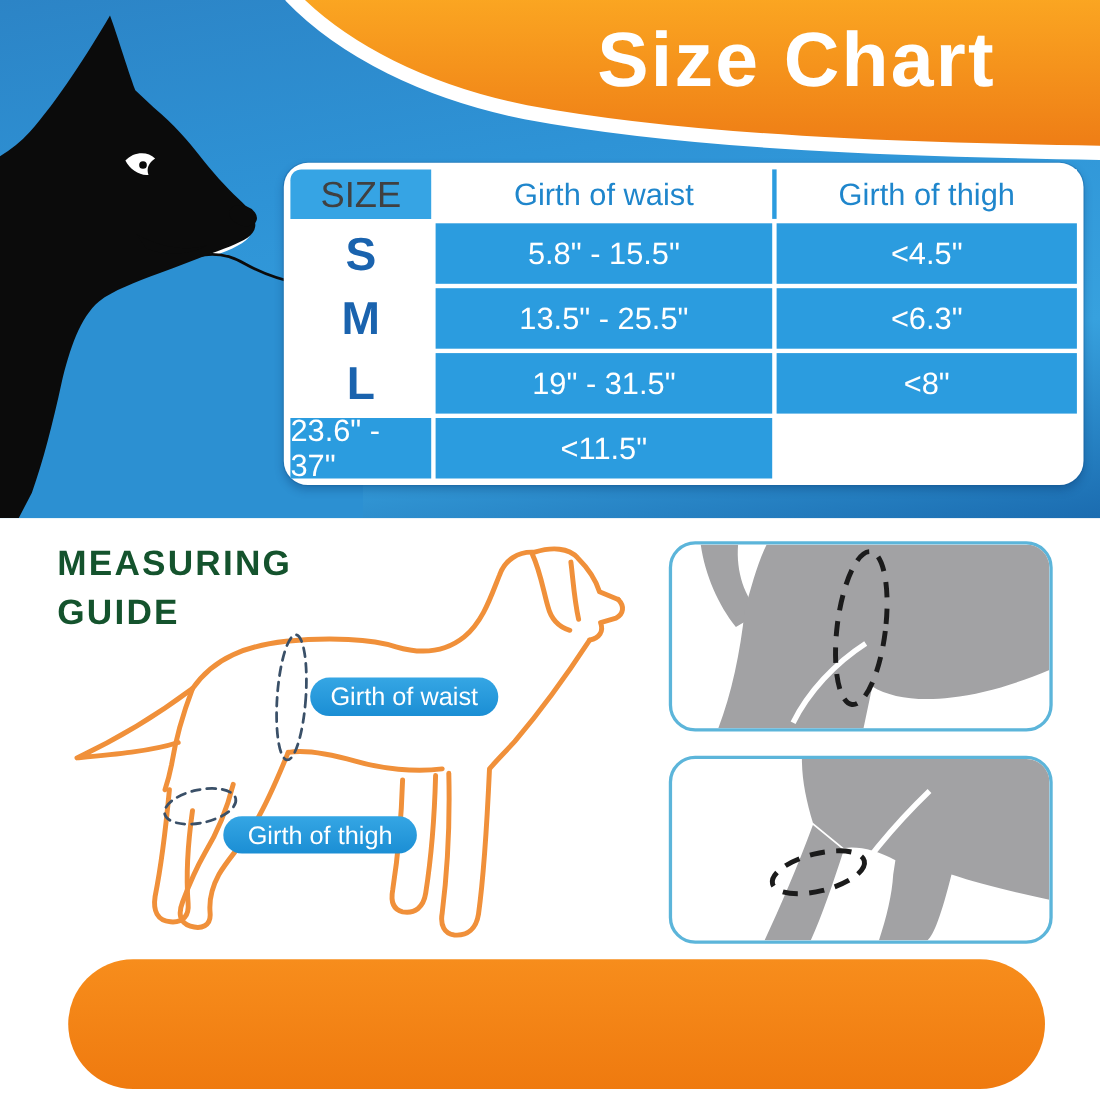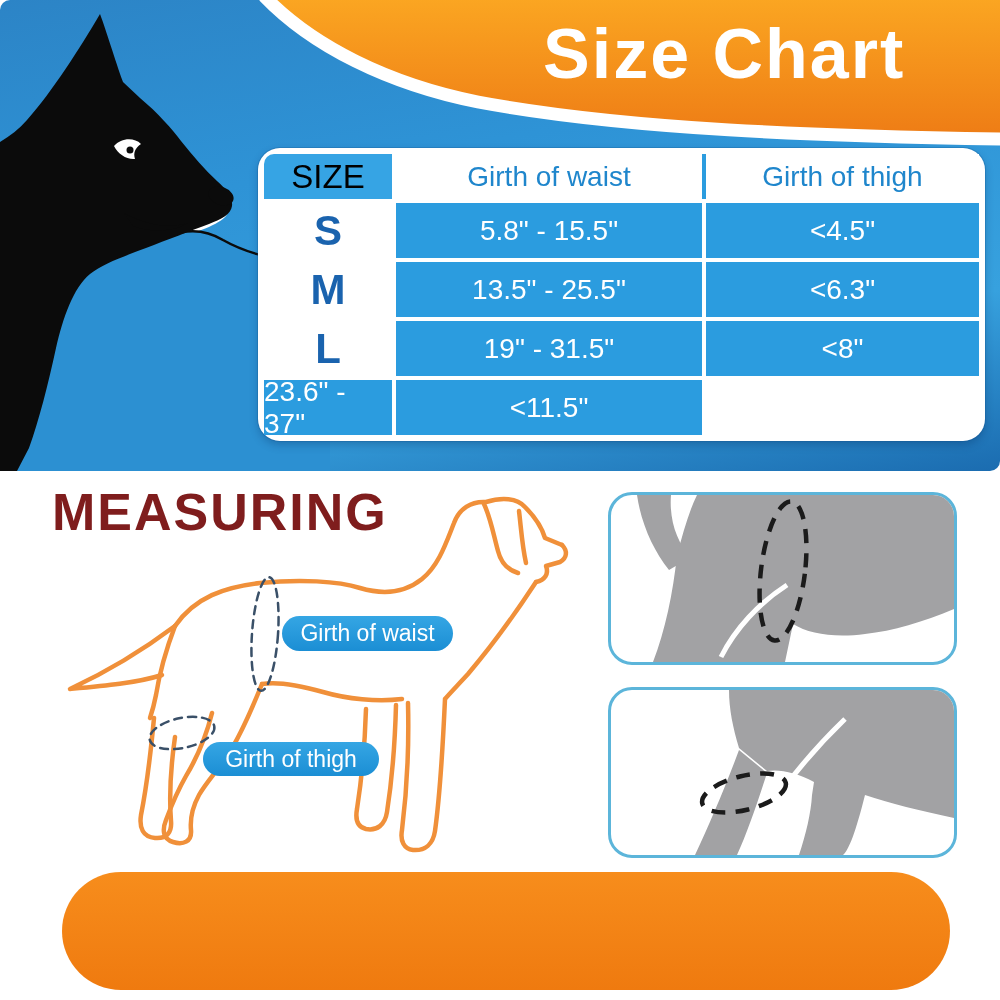--- a/index.html
+++ b/index.html
@@ -5,47 +5,46 @@
   html,body{margin:0;padding:0;background:#e8e8e8;}
   #stage{
     position:relative;width:1000px;height:1000px;margin:0 auto;
     background:#ffffff;overflow:hidden;
     font-family:"Liberation Sans",sans-serif;
   }
   
   .blue-band{
     position:absolute;left:0;top:0;width:1000px;height:471px;
     background:linear-gradient(170deg,#2c84c6 0%,#2e93d6 35%,#37a1de 72%,#1b6cb0 100%);
-    border-radius:10px;
   }
   .swoosh{position:absolute;left:0;top:0;}
   .main-title{
     position:absolute;left:543px;top:14px;width:450px;
     color:#ffffff;font-size:70px;font-weight:bold;letter-spacing:2px;
     white-space:nowrap;
   }
   .dog-head{position:absolute;left:0;top:0;}
   
   .size-table{
     position:absolute;left:258px;top:148px;width:727px;height:293px;
     background:#ffffff;border-radius:22px;padding:6px;box-sizing:border-box;
     display:grid;grid-template-columns:128px 306px 273px;
     grid-template-rows:45px 55px 55px 55px 55px;gap:4px;
     box-shadow:0 0 0 1px rgba(15,80,140,.25),0 4px 8px rgba(0,40,90,.28);
   }
   .cell{display:flex;align-items:center;justify-content:center;}
-  .hdr-size{background:#36a4e4;color:#000000;font-size:33px;border-radius:10px 0 0 0;}
+  .hdr-size{background:#36a4e4;color:#404040;font-size:33px;border-radius:10px 0 0 0;}
   .hdr-col{background:#ffffff;color:#1f86cc;font-size:28px;}
   .hdr-col.thigh{border-left:4px solid #2b9cdf;margin-left:-4px;}
   .size-cell{background:#ffffff;color:#1a63ae;font-size:42px;font-weight:bold;}
   .val-cell{background:#2b9cdf;color:#ffffff;font-size:28px;}
   
   .guide-heading{
     position:absolute;left:52px;top:490px;
-    color:#7f1d1d;font-size:52px;font-weight:900;letter-spacing:2px;line-height:44px;
+    color:#14532d;font-size:32px;font-weight:900;letter-spacing:2px;line-height:44px;
   }
   .lab-dog{position:absolute;left:55px;top:485px;}
   .pill{
     position:absolute;color:#ffffff;font-size:23px;
     display:flex;align-items:center;justify-content:center;
     background:linear-gradient(180deg,#35a6e4,#1b8ed4);border-radius:18px;
   }
   .pill-waist{left:282px;top:616px;width:171px;height:35px;}
   .pill-thigh{left:203px;top:742px;width:176px;height:34px;}
   
@@ -127,20 +126,21 @@
       <div class="cell val-cell">19" - 31.5"</div>
       <div class="cell val-cell">&lt;8"</div>
 
       <div class="cell val-cell">23.6" - 37"</div>
       <div class="cell val-cell">&lt;11.5"</div>
     </div>
   </div>
 
   <div class="guide-heading">
     <div>MEASURING</div>
+    <div>GUIDE</div>
   </div>
 
   <svg class="lab-dog" width="520" height="390" viewBox="0 0 520 390" fill="none" stroke-linecap="round" stroke-linejoin="round">
     <g stroke="#f0903a" stroke-width="4.5">
 
       <path d="M120,141 C140,112 170,102 205,98 C245,94 283,96 305,103
                C332,111 352,106 367,94 C384,80 391,58 399,38
                C404,24 416,16 431,17 C447,12 462,13 470,22
                C479,31 487,43 490,53 L507,60"></path>
 

